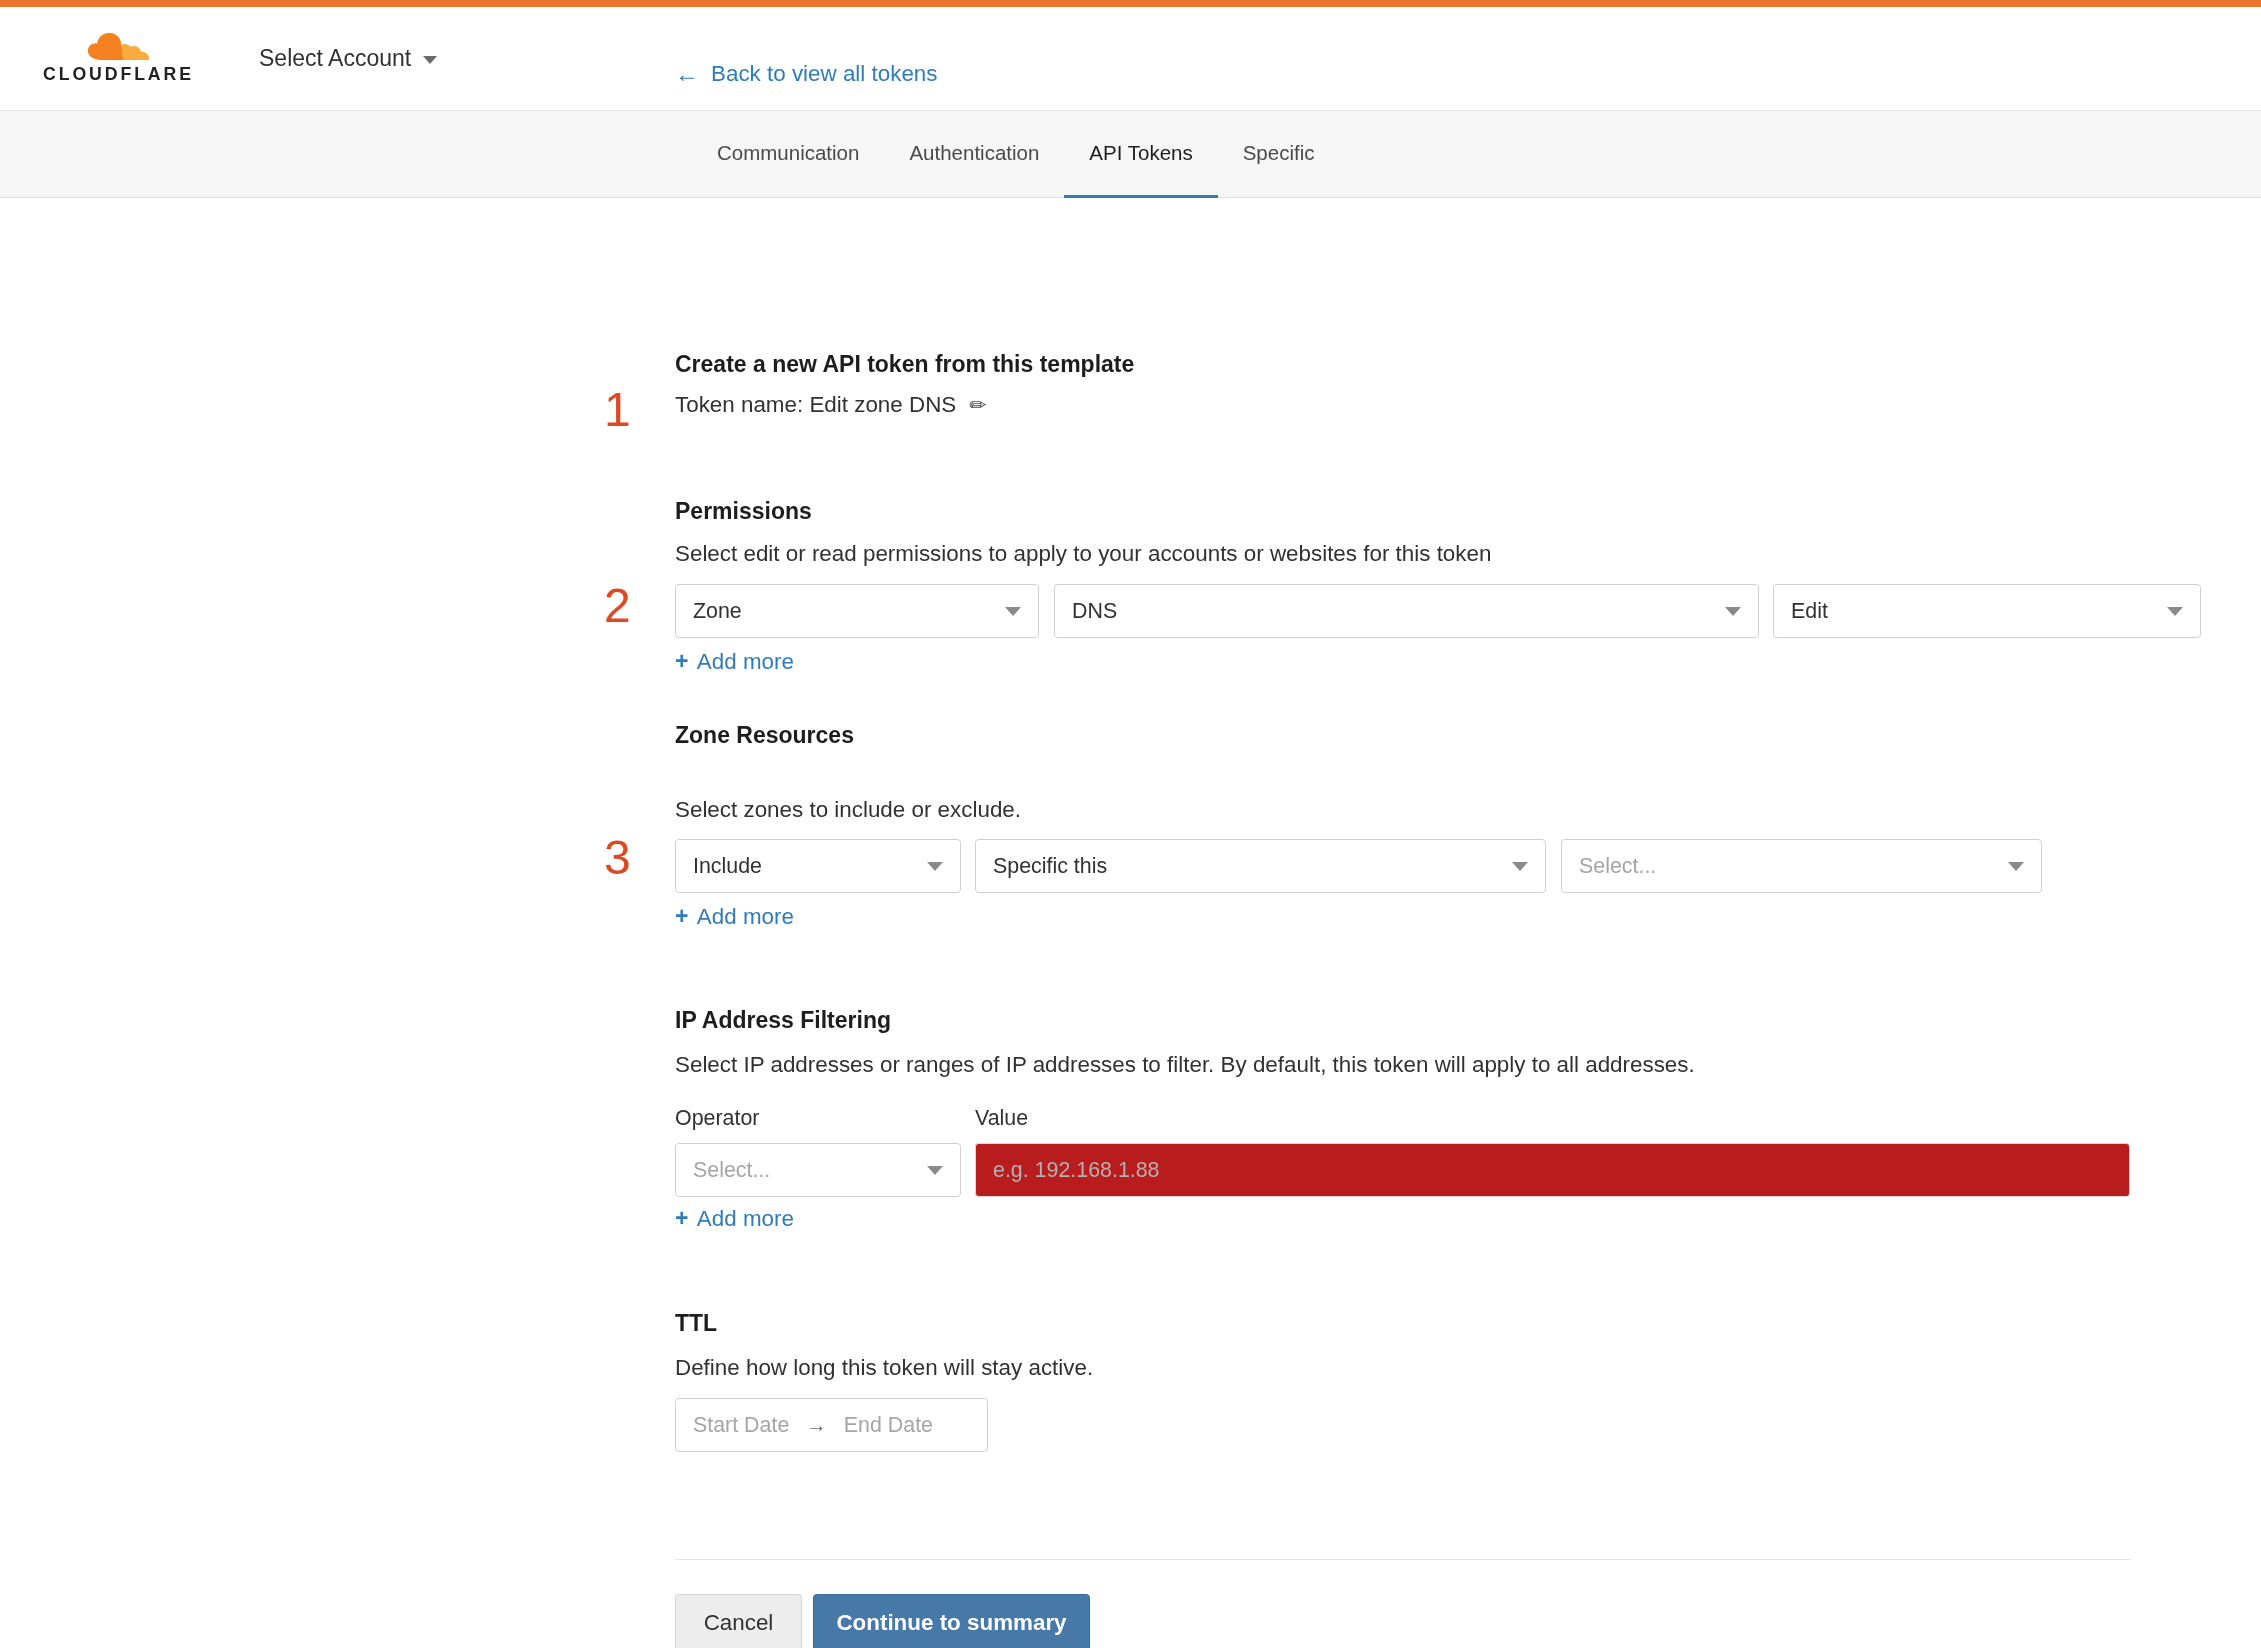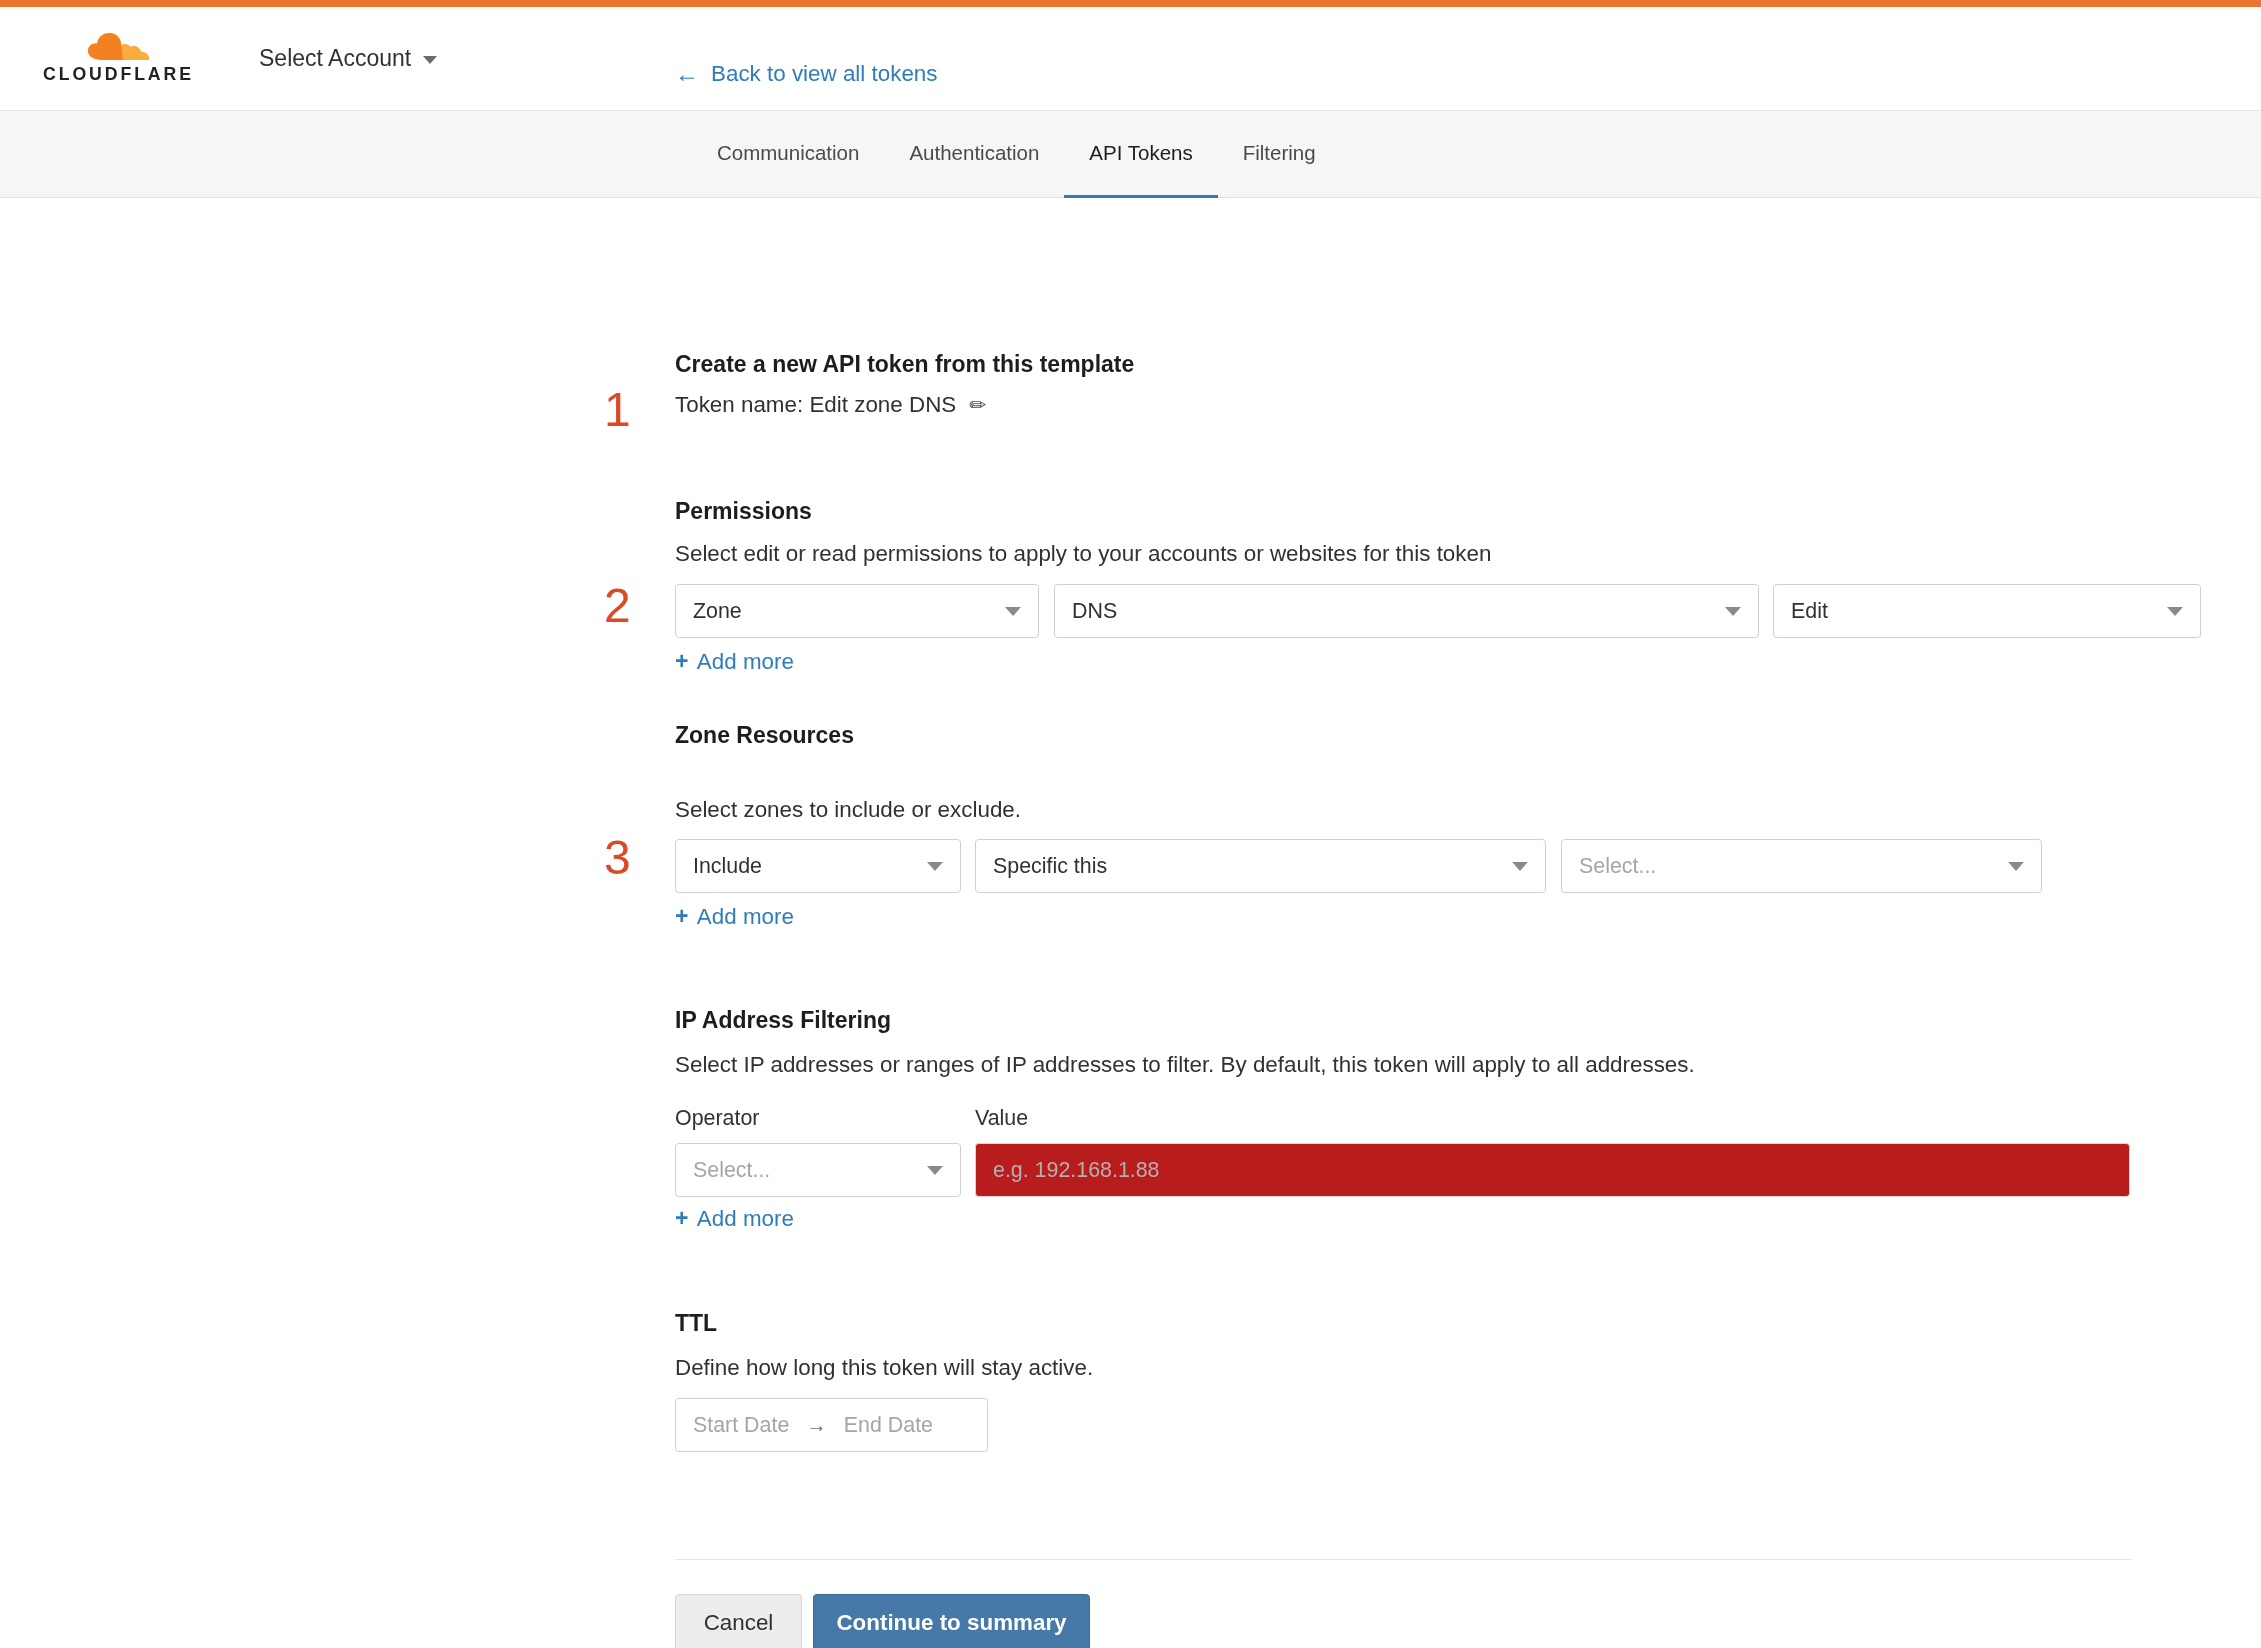--- a/index.html
+++ b/index.html
@@ -320,21 +320,21 @@
     <div class="account-select">
       <span class="label">Select Account</span>
       <span class="caret-down"></span>
     </div>
   </div>
 
   <div class="navbar">
     <div class="nav-tab">Communication</div>
     <div class="nav-tab">Authentication</div>
     <div class="nav-tab active">API Tokens</div>
-    <div class="nav-tab">Filtering</div>
+    <div class="nav-tab">Specific</div>
   </div>
 
   <div class="back-link">
     <span class="back-arrow">←</span>
     <span>Back to view all tokens</span>
   </div>
 
   <div class="step-num step-1">1</div>
   <div class="step-num step-2">2</div>
   <div class="step-num step-3">3</div>

